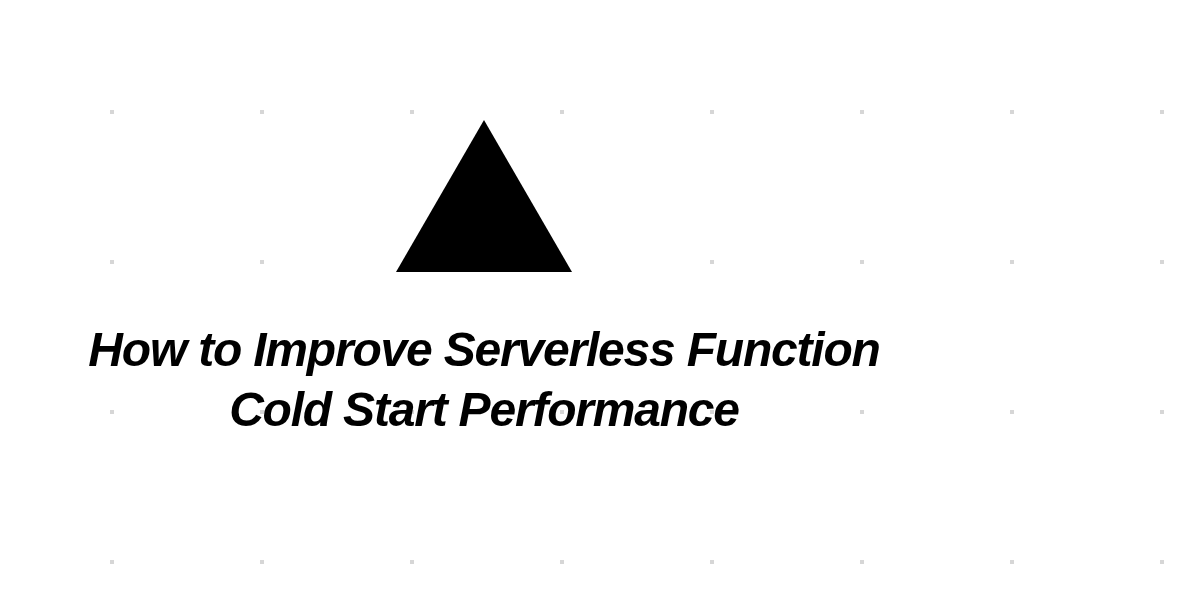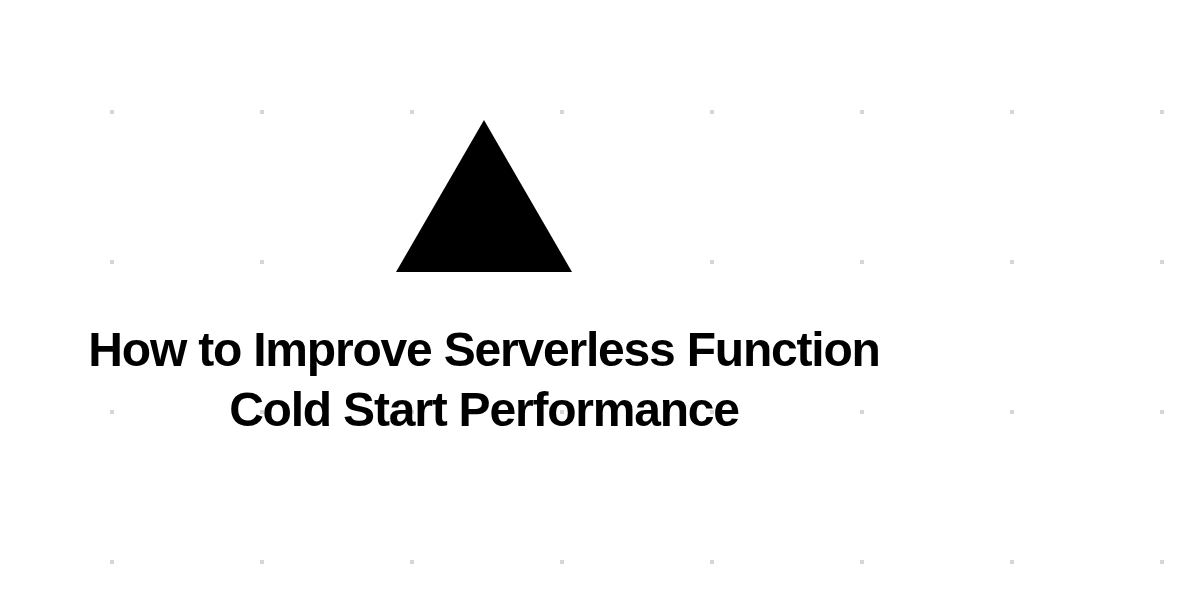--- a/index.html
+++ b/index.html
@@ -25,20 +25,21 @@
     top: 0;
     left: 0;
     width: 968px;
     height: 600px;
     display: flex;
     flex-direction: column;
     align-items: center;
     justify-content: center;
     box-sizing: border-box;
     padding-bottom: 40px;
+    font-style: italic;
   }
   .logo {
     width: 0;
     height: 0;
     border-left: 88px solid transparent;
     border-right: 88px solid transparent;
     border-bottom: 152px solid #000000;
     margin-bottom: 48px;
   }
   .title {

